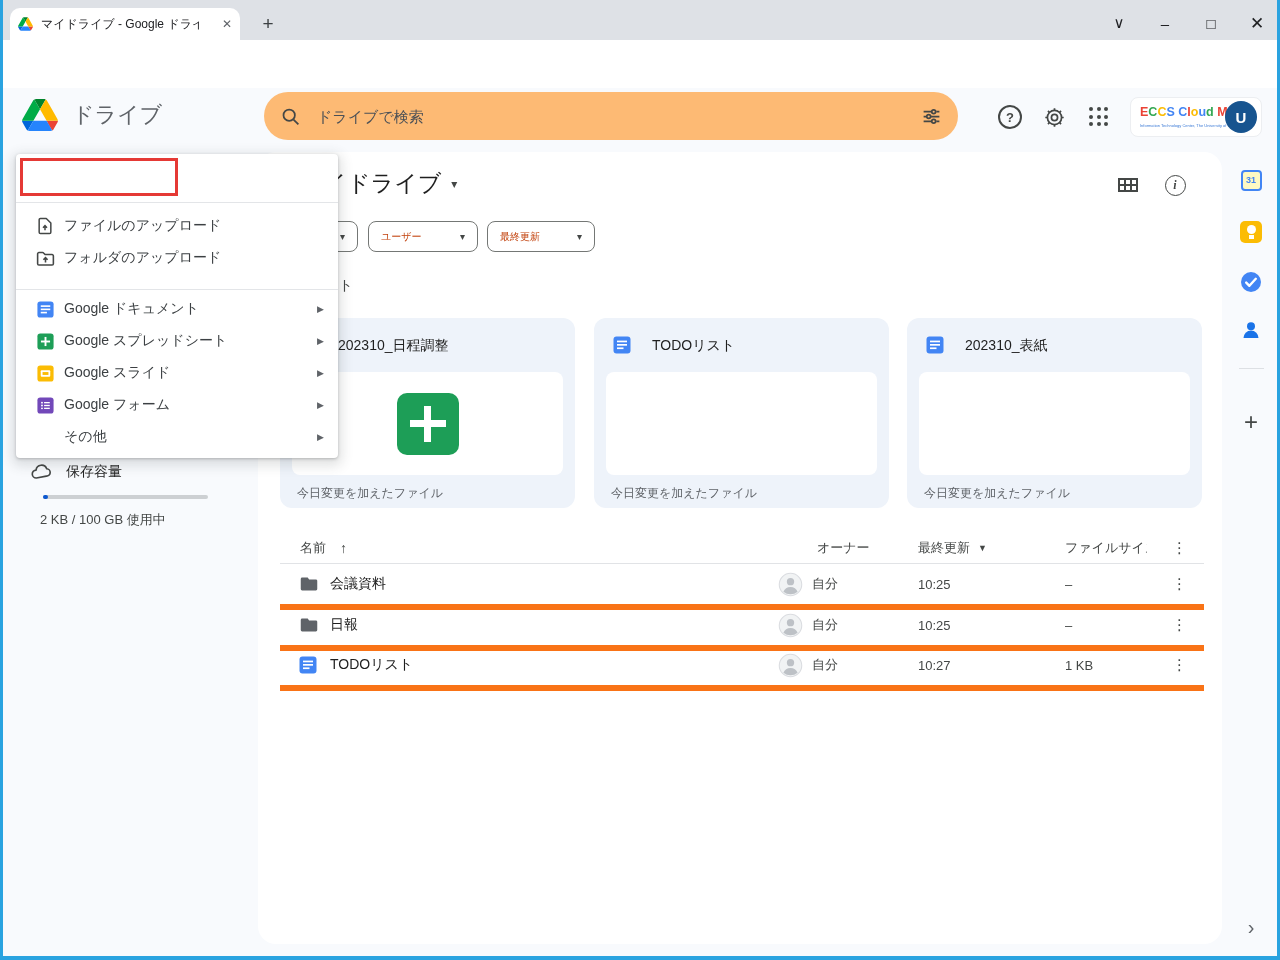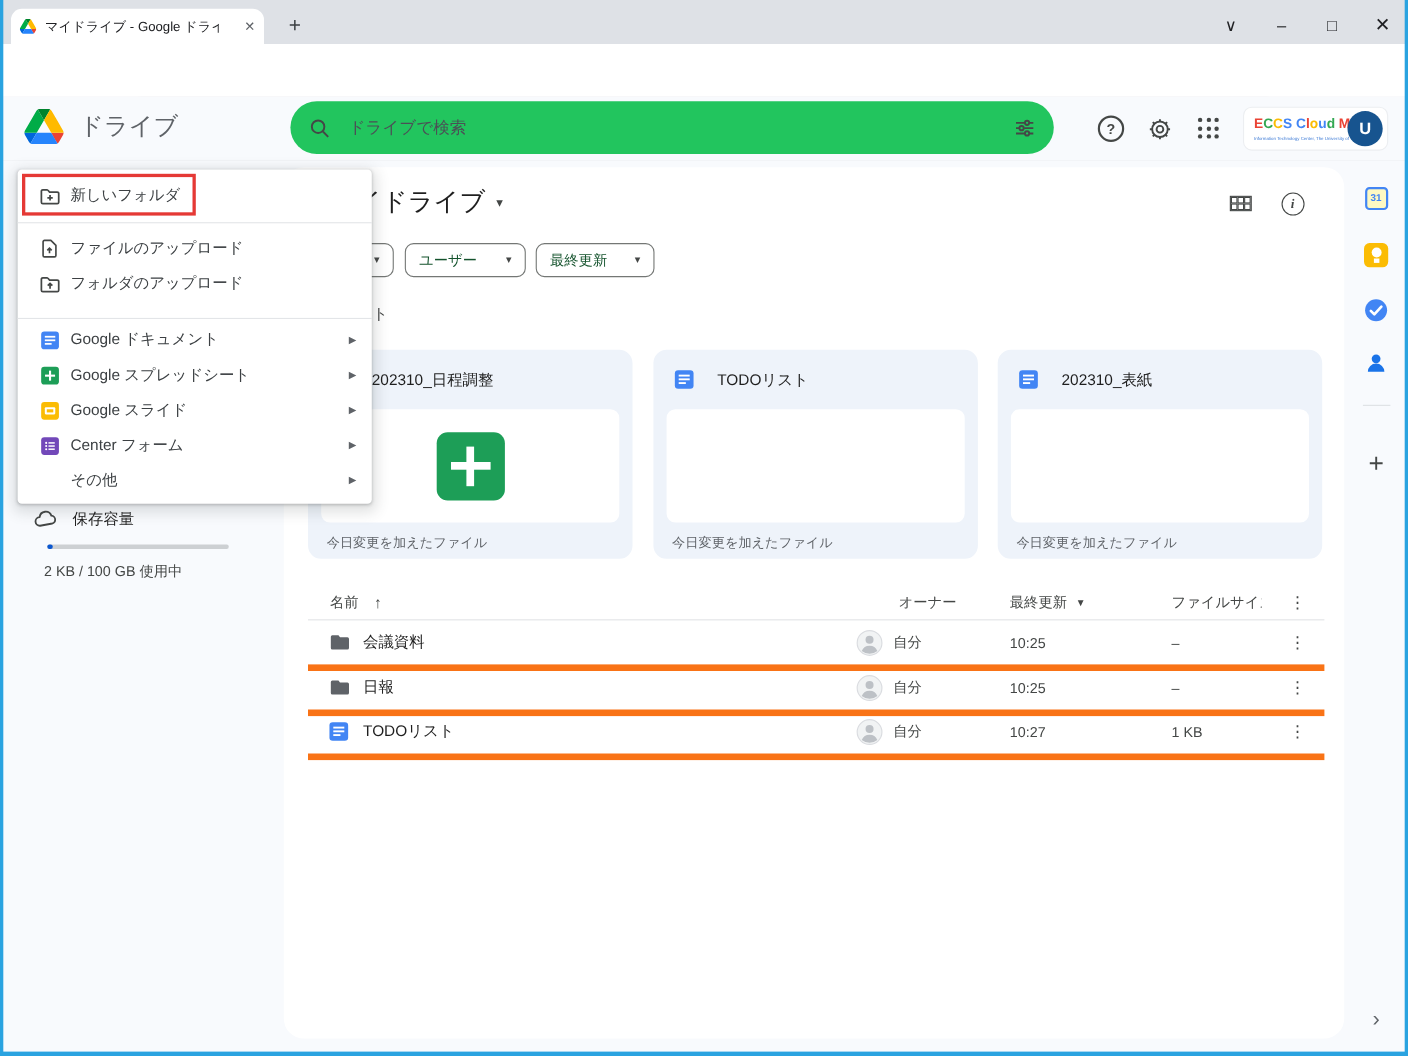--- a/index.html
+++ b/index.html
@@ -16,41 +16,41 @@
   .ctl{position:absolute;top:8px;width:42px;height:30px;display:flex;align-items:center;justify-content:center;font-size:15px;color:#202124;}
   .toolbar{position:absolute;left:0;top:40px;width:1280px;height:48px;background:#fff;}
   .navbtn{position:absolute;top:52px;width:26px;height:26px;display:flex;align-items:center;justify-content:center;font-size:19px;color:#48494b;}
   .urlpill{position:absolute;left:112px;top:48px;width:1056px;height:32px;background:#f1f3f4;border-radius:16px;display:flex;align-items:center;padding:0 14px;box-sizing:border-box;}
   .url{font-size:14px;color:#202124;margin-left:10px;}
   .tbicon{position:absolute;top:53px;width:24px;height:24px;display:flex;align-items:center;justify-content:center;}
   .avatar{border-radius:50%;background:#17548f;color:#fff;display:flex;align-items:center;justify-content:center;font-weight:bold;}
   
   .appheader{position:absolute;left:0;top:88px;width:1280px;height:58px;background:#f8fafd;}
   .appname{font-size:22px;color:#5f6368;}
-  .searchbar{position:absolute;left:264px;top:92px;width:694px;height:48px;background:#22c55e;border-radius:24px;display:flex;align-items:center;padding:0 16px;box-sizing:border-box;}
+  .searchbar{position:absolute;left:264px;top:92px;width:694px;height:48px;background:#fdba74;border-radius:24px;display:flex;align-items:center;padding:0 16px;box-sizing:border-box;}
   .searchbar input{flex:1;border:none;outline:none;background:transparent;font-size:15px;color:#202124;margin-left:14px;font-family:inherit;}
   .searchbar input::placeholder{color:#4b5056;opacity:1;}
   .hbtn{position:absolute;top:103px;width:28px;height:28px;display:flex;align-items:center;justify-content:center;}
   .qcircle{width:20px;height:20px;border:2px solid #444746;border-radius:50%;display:flex;align-items:center;justify-content:center;font-size:13px;font-weight:bold;color:#444746;}
   .appsgrid{display:grid;grid-template-columns:repeat(3,5px);grid-template-rows:repeat(3,5px);gap:2.5px;}
   .appsgrid i{width:4.4px;height:4.4px;background:#444746;border-radius:50%;}
   .badge{position:absolute;left:1130px;top:97px;width:132px;height:40px;background:#fff;border:1px solid #eceef1;border-radius:8px;box-sizing:border-box;}
   .badge-title{position:absolute;left:9px;top:7px;font-size:12.5px;font-weight:bold;letter-spacing:0px;white-space:nowrap;}
   .badge-sub{position:absolute;left:9px;top:25px;font-size:4px;color:#3d7bd6;white-space:nowrap;}
   
   .pagebg{position:absolute;left:0;top:146px;width:1280px;height:814px;background:#f8fafd;}
   .content{position:absolute;left:258px;top:152px;width:964px;height:792px;background:#fff;border-radius:18px;}
   .h1{position:absolute;left:300px;top:168px;font-size:23px;color:#1f1f1f;display:flex;align-items:center;gap:10px;}
   .h1 .caret{font-size:12px;color:#444746;}
   .viewbtn{position:absolute;top:174px;width:22px;height:22px;display:flex;align-items:center;justify-content:center;}
   .gridglyph{display:grid;grid-template-columns:repeat(3,6px);grid-template-rows:repeat(2,6px);border:1.6px solid #444746;}
   .gridglyph i{border:0.9px solid #444746;}
   .icircle{width:19px;height:19px;border:1.8px solid #444746;border-radius:50%;display:flex;align-items:center;justify-content:center;font-size:12px;color:#444746;font-family:"Liberation Serif","DejaVu Serif",serif;font-style:italic;font-weight:bold;}
   .chip{position:absolute;top:221px;height:31px;border:1px solid #747775;border-radius:8px;box-sizing:border-box;display:flex;align-items:center;justify-content:space-between;padding:0 12px;background:#fff;}
-  .chip span.lbl{font-size:13px;color:#14532d;}
+  .chip span.lbl{font-size:10px;color:#c2410c;}
   .chip span.caret{font-size:10px;color:#444746;margin-left:10px;}
   .seclabel{position:absolute;left:282px;top:277px;font-size:14px;color:#444746;}
   
   .fcard{position:absolute;top:318px;width:295px;height:190px;background:#eef3fa;border-radius:12px;}
   .fcard .head-icon{position:absolute;left:18px;top:17px;}
   .fcard .title{position:absolute;left:58px;top:19px;font-size:14px;color:#1f1f1f;white-space:nowrap;}
   .fcard .preview{position:absolute;left:12px;top:54px;width:271px;height:103px;background:#fff;border-radius:8px;display:flex;align-items:center;justify-content:center;}
   .fcard .caption{position:absolute;left:17px;top:167px;font-size:12px;color:#5f6368;}
   .sheets-logo{width:62px;height:62px;background:#1d9e57;border-radius:10px;position:relative;}
   .sheets-logo .h{position:absolute;left:13px;right:13px;top:27.5px;height:7px;background:#fff;}
@@ -372,29 +372,20 @@
           <path d="M5.2 19a7.3 7.3 0 0 1 13.6 0 10.8 10.8 0 0 1-13.6 0z" fill="#bdc1c6"></path>
         </svg>
       <span>自分</span>
     </div>
     <div class="cell" style="left:638px;">10:27</div>
     <div class="cell" style="left:785px;">1 KB</div>
     <div class="cell kebab" style="left:892px;">⋮</div>
   </div>
 
   <div class="menu">
-    <div class="mi" style="top:6px;height:36px;">
-      <span class="ic">
-        <svg viewBox="0 0 24 24" width="21" height="21" fill="none" stroke="#444746" stroke-width="1.8">
-            <path d="M3 7.5V18a1.5 1.5 0 0 0 1.5 1.5h15A1.5 1.5 0 0 0 21 18V9a1.5 1.5 0 0 0-1.5-1.5h-8L9.8 5.7a1.5 1.5 0 0 0-1.1-.5H4.5A1.5 1.5 0 0 0 3 6.7z"></path>
-            <path d="M12 10.7v5.6M9.2 13.5h5.6"></path>
-          </svg>
-      </span>
-      <span class="lbl">新しいフォルダ</span>
-    </div>
     <div class="redbox"></div>
     <div class="mdiv" style="top:48px;"></div>
 
     <div class="mi" style="top:56px;">
       <span class="ic">
         <svg viewBox="0 0 24 24" width="20" height="20" fill="none" stroke="#444746" stroke-width="1.8">
             <path d="M13.5 3H6.5A1.5 1.5 0 0 0 5 4.5v15A1.5 1.5 0 0 0 6.5 21h11a1.5 1.5 0 0 0 1.5-1.5V8.5z" stroke-linejoin="round"></path>
             <path d="M12 17.2v-5.4M9.6 14 12 11.6 14.4 14"></path>
           </svg>
       </span>
@@ -450,21 +441,21 @@
         <svg viewBox="0 0 20 20" width="19" height="19">
             <rect x="1.5" y="1.5" width="17" height="17" rx="3" fill="#7248b9"></rect>
             <circle cx="6.3" cy="7" r="1" fill="#fff"></circle>
             <circle cx="6.3" cy="10" r="1" fill="#fff"></circle>
             <circle cx="6.3" cy="13" r="1" fill="#fff"></circle>
             <rect x="8.5" y="6.3" width="6" height="1.4" fill="#fff"></rect>
             <rect x="8.5" y="9.3" width="6" height="1.4" fill="#fff"></rect>
             <rect x="8.5" y="12.3" width="6" height="1.4" fill="#fff"></rect>
           </svg>
       </span>
-      <span class="lbl">Center フォーム</span>
+      <span class="lbl">Google フォーム</span>
       <span class="arr">▶</span>
     </div>
     <div class="mi" style="top:267px;">
       <span class="lbl">その他</span>
       <span class="arr">▶</span>
     </div>
   </div>
 
   <div class="rpanel-icon" style="top:168px;">
     <span class="cal">31</span>

